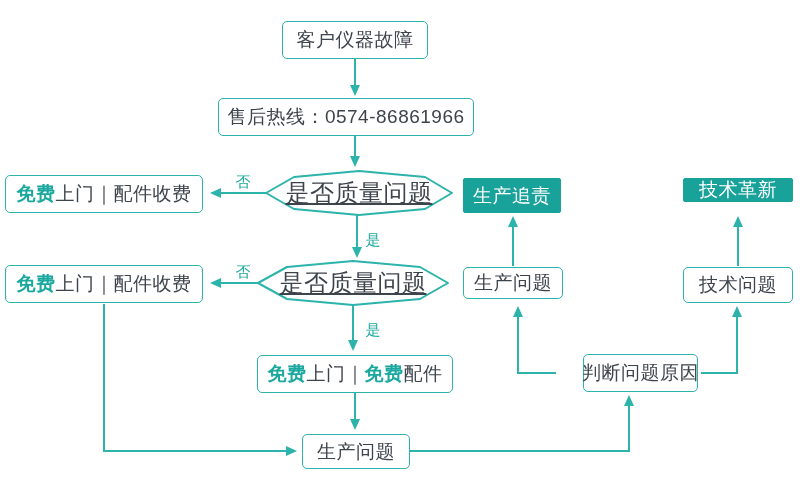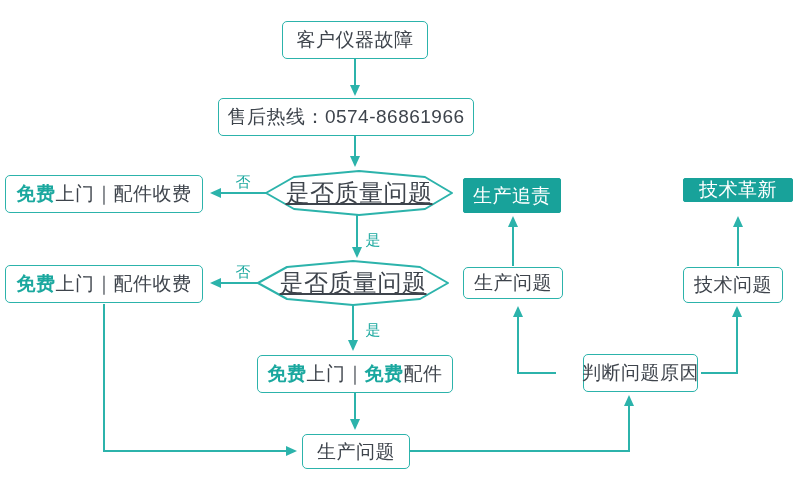--- a/index.html
+++ b/index.html
@@ -70,21 +70,21 @@
     <span class="teal">免费</span>
       <span>上门｜配件收费</span>
   </div>
 
   <div class="node filled" style="left:463px;top:178px;width:98px;height:35px">生产追责</div>
 
   <div class="node filled" style="left:683px;top:178px;width:110px;height:24px">技术革新</div>
 
   <div class="node" style="left:463px;top:267px;width:100px;height:32px">生产问题</div>
 
-  <div class="node" style="left:683px;top:267px;width:100px;height:36px">技术问题</div>
+  <div class="node" style="left:683px;top:267px;width:110px;height:36px">技术问题</div>
 
   <div class="node" style="left:257px;top:355px;width:196px;height:38px">
     <span class="teal">免费</span>
       <span>上门｜</span>
       <span class="teal">免费</span>
       <span>配件</span>
   </div>
 
   <div class="node" style="left:583px;top:354px;width:115px;height:38px">判断问题原因</div>
 

